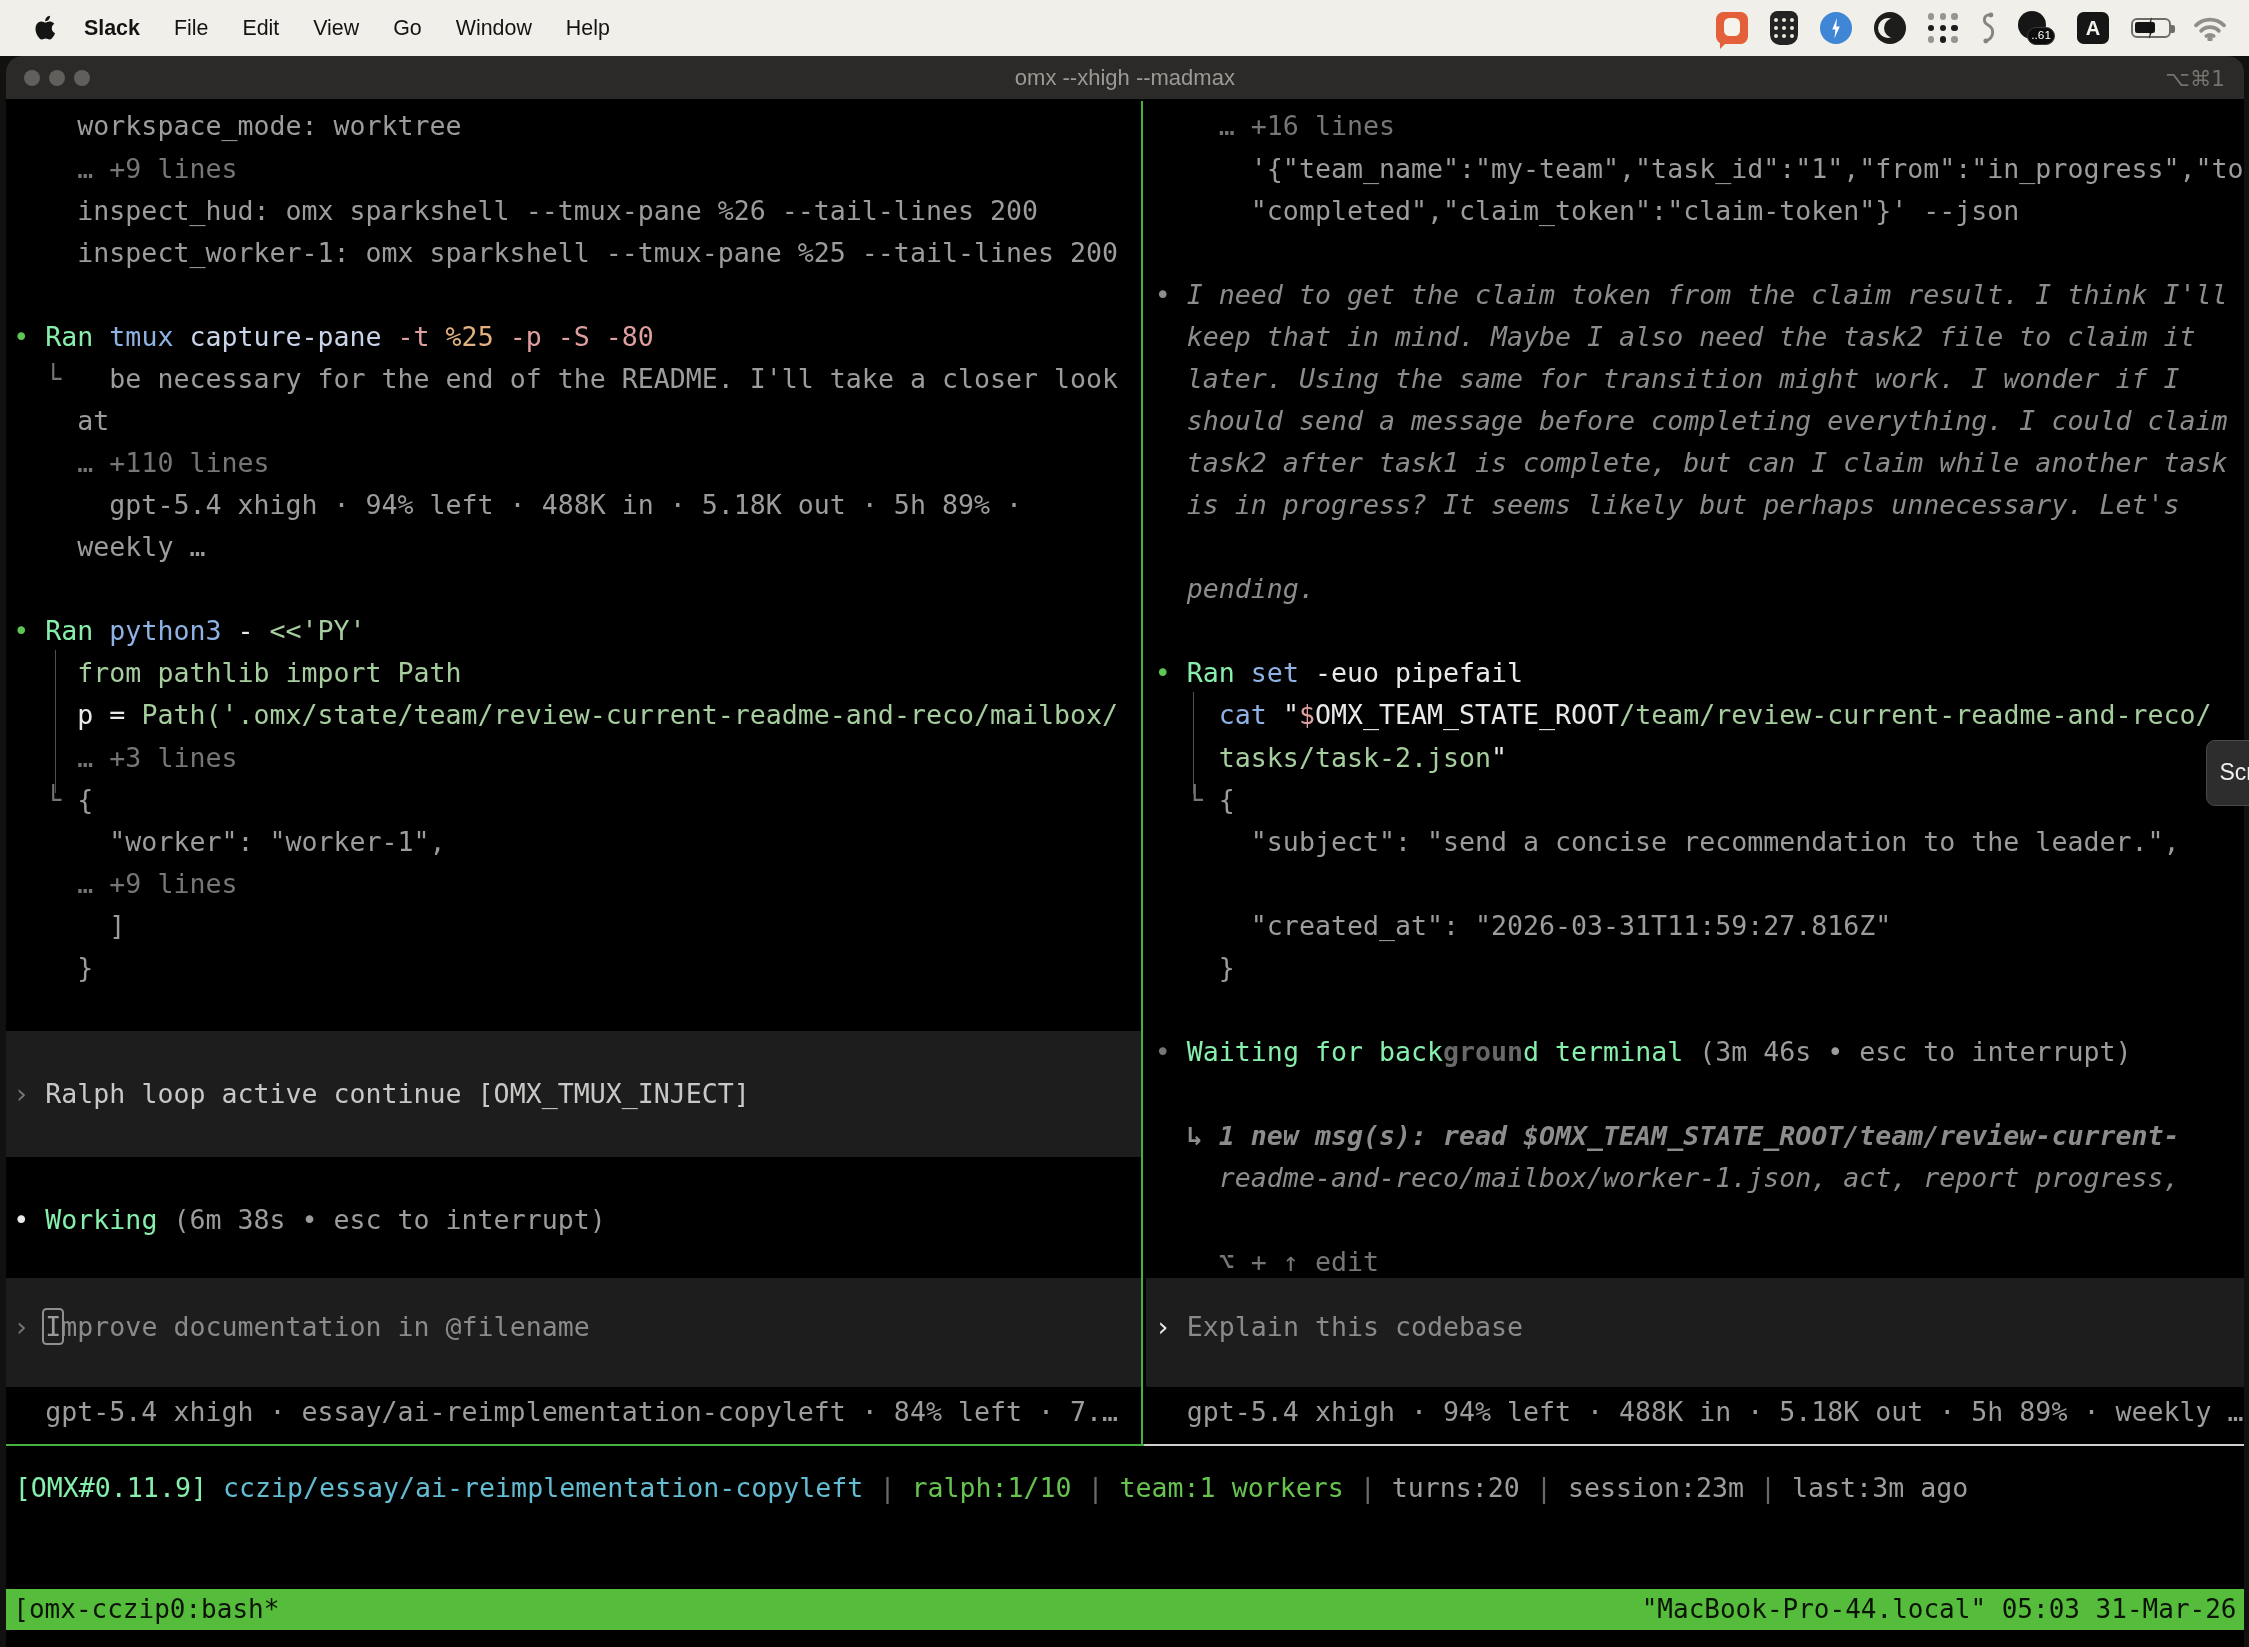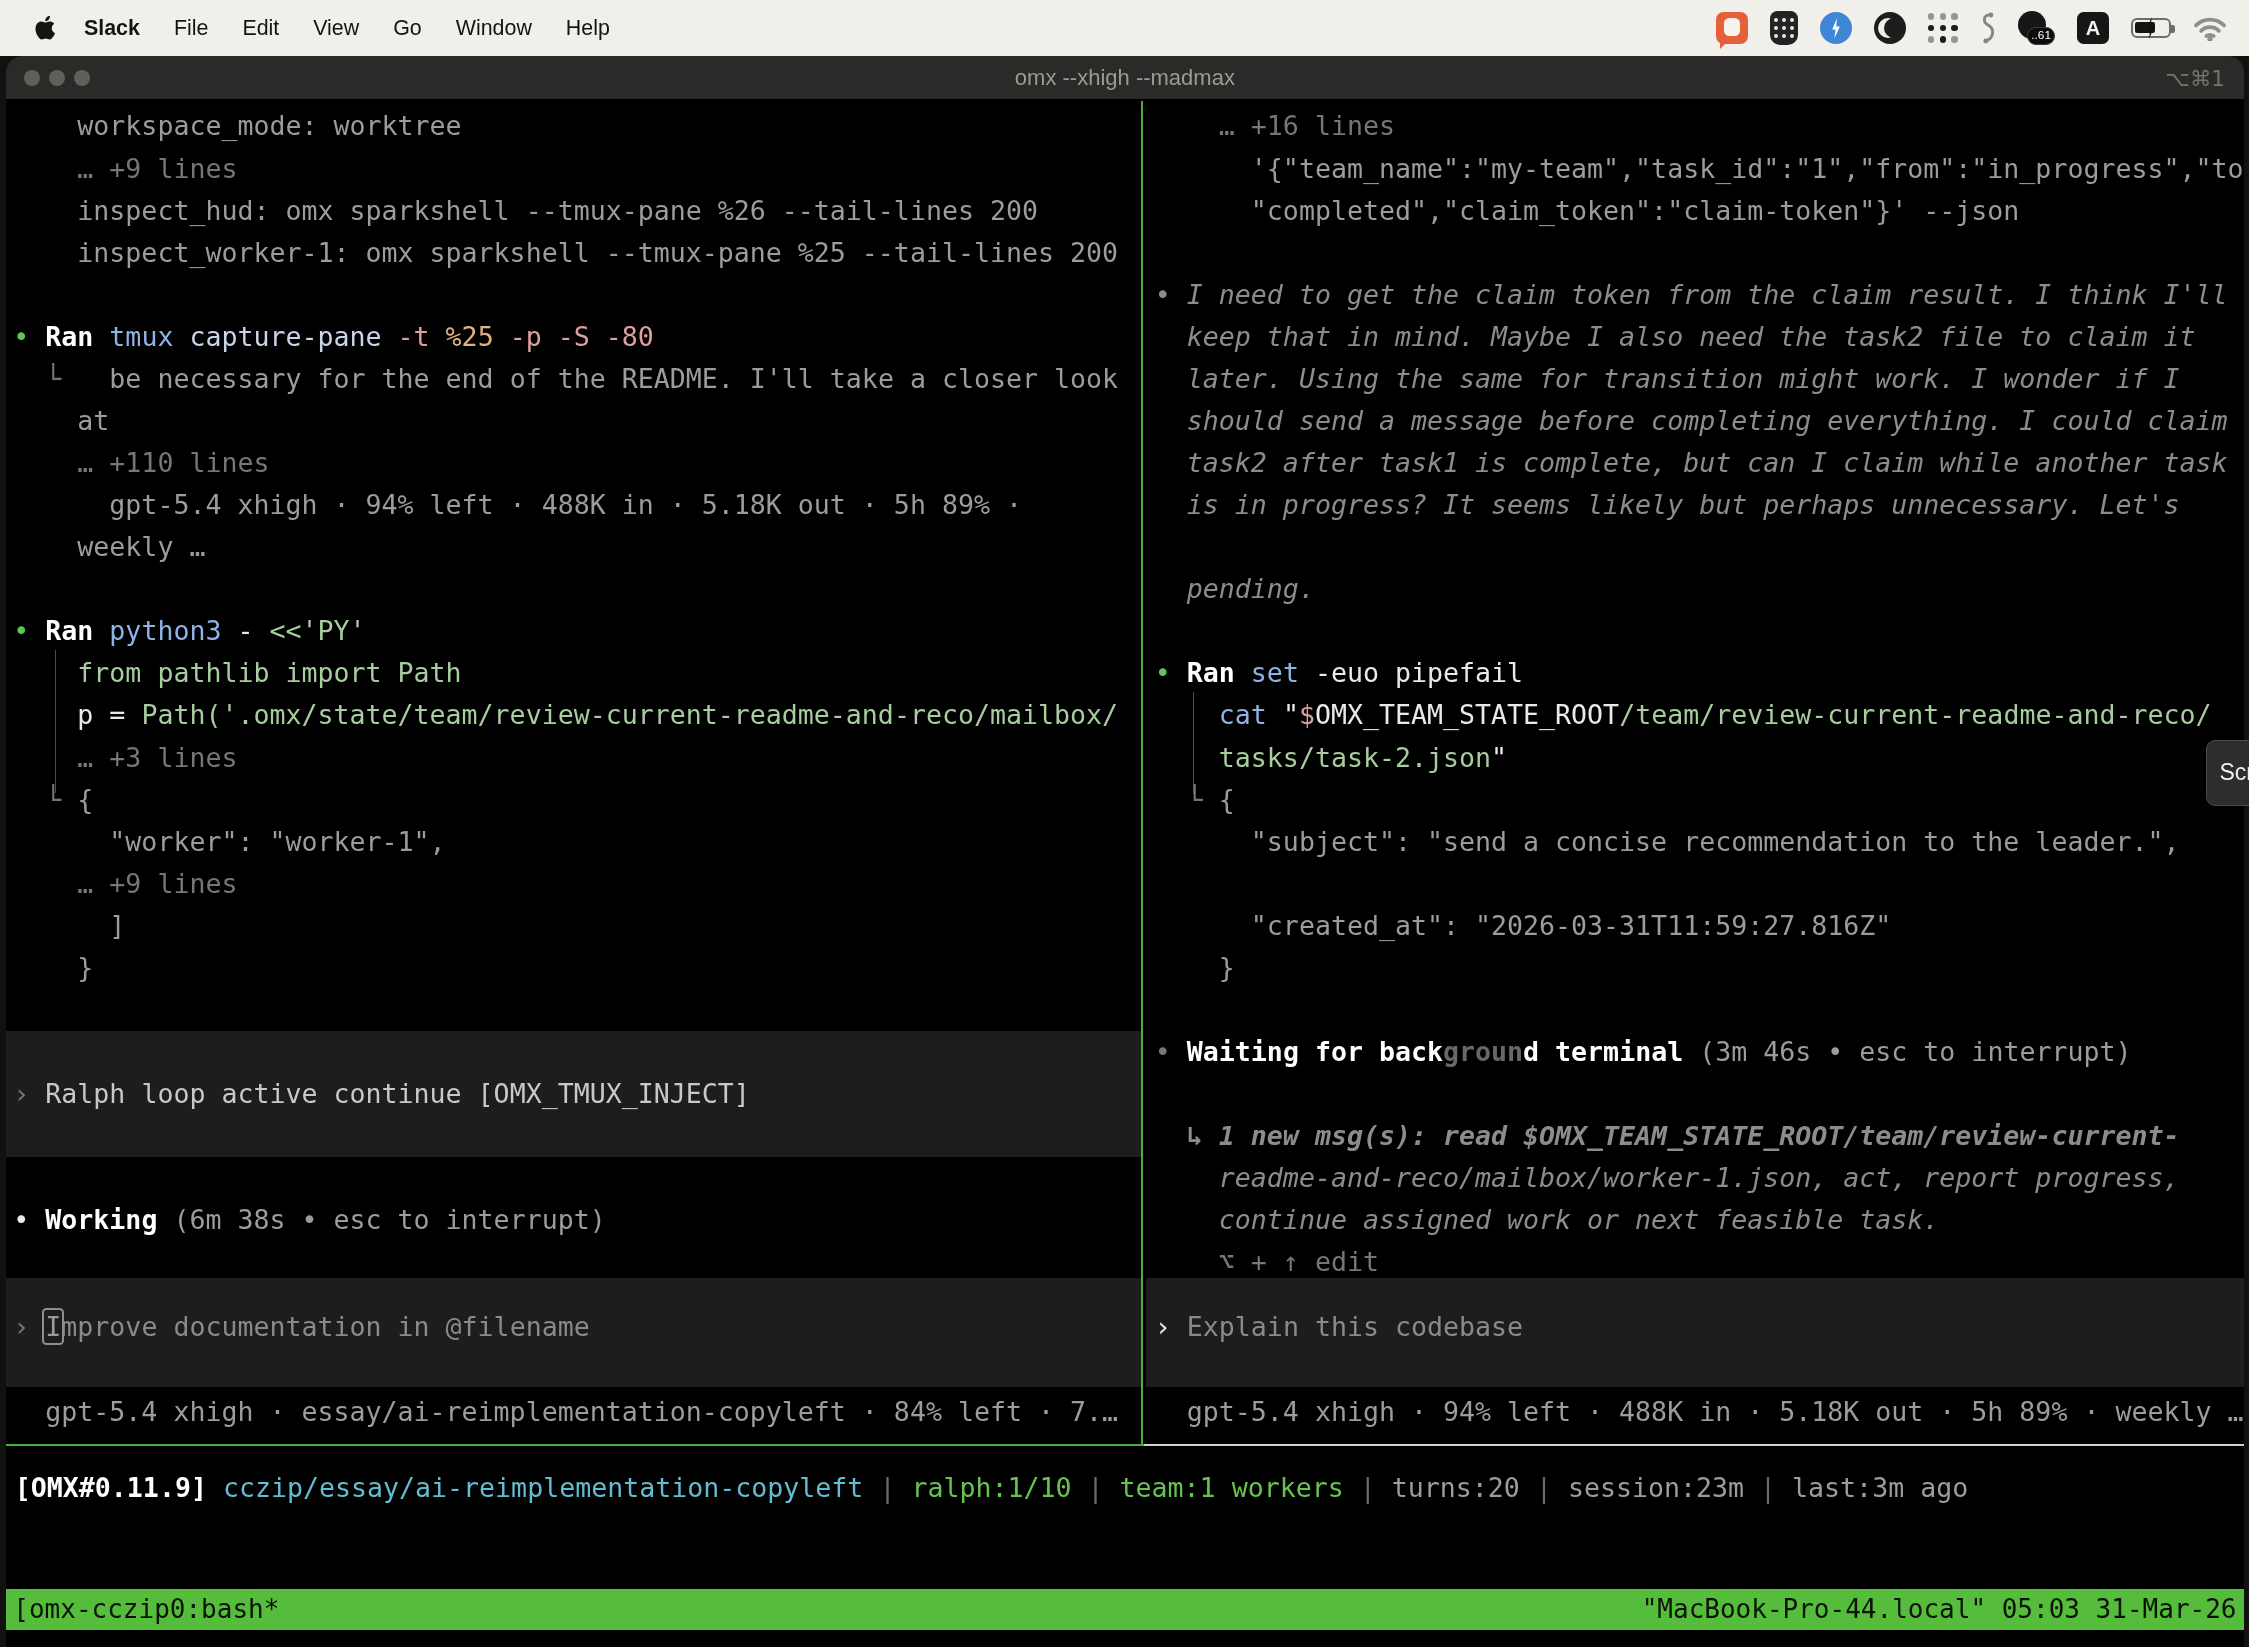--- a/index.html
+++ b/index.html
@@ -68,21 +68,21 @@
 
   .omxline{position:absolute;left:8.9px;right:0;top:1366px;height:42px;line-height:42px;white-space:pre;overflow:hidden;}
 
   .tmuxbar{position:absolute;left:0;right:0;top:1488px;height:41px;background:#55bc3c;color:#0b1406;
     display:flex;align-items:center;justify-content:space-between;padding:0 7.4px;font-size:26px;line-height:41px;white-space:pre;}
 
   
   .c-g{color:#9c9c9c}
   .c-d{color:#767676}
   .c-w{color:#e9e9e7}
-  .c-wb{color:#ffffff;font-weight:bold}
+  .c-wb{color:#86efac;font-weight:normal}
   .c-w2{color:#c8c8c6}
   .c-b{color:#8fb2e5}
   .c-lb{color:#c9d4e8}
   .c-pk{color:#df9f9f}
   .c-or{color:#e2b17f}
   .c-gr{color:#a6cd9e}
   .c-gb{color:#5ec654}
   .c-it{color:#8c8c8c;font-style:italic}
   .c-db{color:#686868;font-weight:bold}
   .c-ph{color:#8a8a8a}
@@ -215,21 +215,20 @@
         <div class="line" style="top: 551px;"><span class="c-gb">• </span><span class="c-wb">Ran </span><span class="c-b">set </span><span class="c-w">-euo pipefail</span></div>
         <div class="line" style="top: 593px;"><span class="c-b">    cat </span><span class="c-w">"</span><span class="c-pk">$</span><span class="c-w">OMX_TEAM_STATE_ROOT</span><span class="c-gr">/team/review-current-readme-and-reco/</span></div>
         <div class="line" style="top: 636px;"><span class="c-gr">    tasks/task-2.json</span><span class="c-w">"</span></div>
         <div class="line" style="top: 678px;"><span class="c-d">  └ </span><span class="c-g">{</span></div>
         <div class="line" style="top: 720px;"><span class="c-g">      "subject": "send a concise recommendation to the leader.",</span></div>
         <div class="line" style="top: 804px;"><span class="c-g">      "created_at": "2026-03-31T11:59:27.816Z"</span></div>
         <div class="line" style="top: 846px;"><span class="c-g">    }</span></div>
         <div class="line" style="top: 930px;"><span class="c-d">• </span><span class="c-wb">Waiting for back</span><span class="c-db">groun</span><span class="c-wb">d terminal </span><span class="c-g">(3m 46s • esc to interrupt)</span></div>
         <div class="line" style="top: 1014px; font-weight: bold;"><span class="c-it">  ↳ 1 new msg(s): read $OMX_TEAM_STATE_ROOT/team/review-current-</span></div>
         <div class="line" style="top: 1056px;"><span class="c-it">    readme-and-reco/mailbox/worker-1.json, act, report progress,</span></div>
-        <div class="line" style="top: 1098px;"><span class="c-it">    continue assigned work or next feasible task.</span></div>
         <div class="line" style="top: 1140px;"><span class="c-d">    ⌥ + ↑ edit</span></div>
         <div class="line" style="top: 1205px;"><span class="c-w">› </span><span class="c-ph">Explain this codebase</span></div>
         <div class="line" style="top: 1290px;"><span class="c-g">  gpt-5.4 xhigh · 94% left · 488K in · 5.18K out · 5h 89% · weekly …</span></div>
       </div>
 
     <div class="vdivider"></div>
     <div class="hb-left"></div>
     <div class="hb-right"></div>
 
     <div class="omxline"><span class="c-wb">[OMX#0.11.9] </span><span class="c-cy">cczip/essay/ai-reimplementation-copyleft </span><span class="c-sep">| </span><span class="c-lg">ralph:1/10 </span><span class="c-sep">| </span><span class="c-lg">team:1 workers </span><span class="c-sep">| </span><span class="c-g">turns:20 </span><span class="c-sep">| </span><span class="c-g">session:23m </span><span class="c-sep">| </span><span class="c-g">last:3m ago</span></div>

